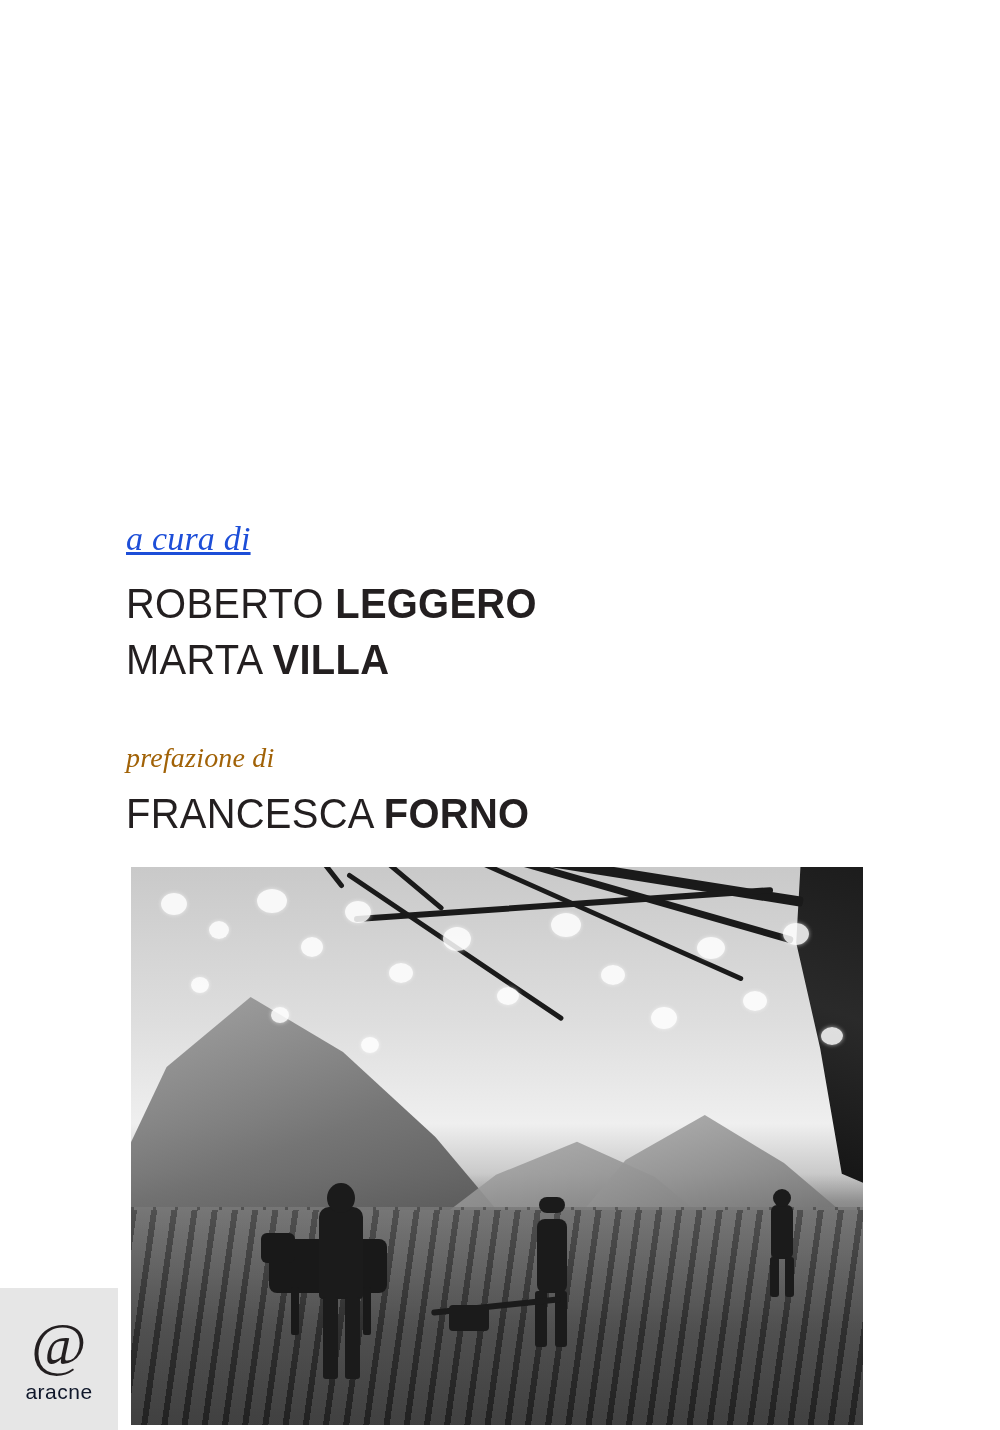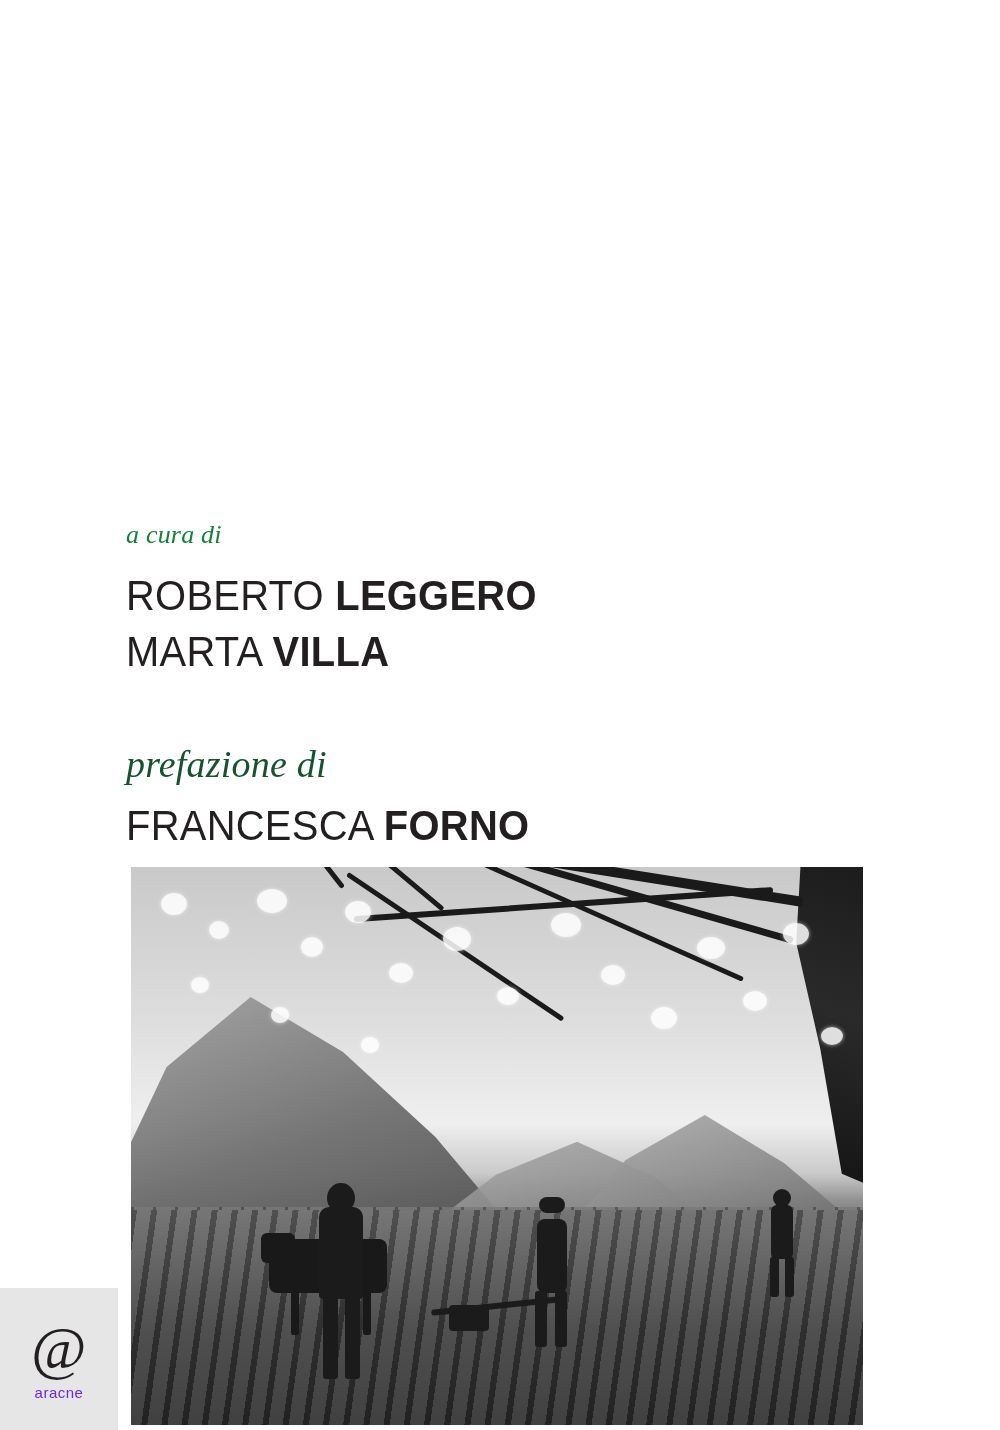--- a/index.html
+++ b/index.html
@@ -56,24 +56,25 @@
   
   .editors-block {
     position: absolute;
     left: 126px;
     top: 520px;
     width: 760px;
   }
   .edited-by {
     font-family: "Liberation Serif", serif;
     font-style: italic;
-    font-size: 26px;
-    color: #15803d;
+    font-size: 34px;
+    color: #1d4ed8;
     letter-spacing: 0.2px;
     margin: 0 0 18px 0;
+    text-decoration: underline;
   }
   .person {
     font-family: "Liberation Sans Narrow", "Liberation Sans", sans-serif;
     font-size: 42px;
     line-height: 56px;
     color: #231f20;
     text-transform: uppercase;
     letter-spacing: 0.3px;
     transform: scaleX(0.95);
     transform-origin: left center;
@@ -89,22 +90,22 @@
   
   .preface-block {
     position: absolute;
     left: 126px;
     top: 742px;
     width: 760px;
   }
   .preface-label {
     font-family: "Liberation Serif", serif;
     font-style: italic;
-    font-size: 38px;
-    color: #14532d;
+    font-size: 28px;
+    color: #a16207;
     letter-spacing: 0.2px;
     margin: 0 0 16px 0;
   }
   .preface-name {
     font-family: "Liberation Sans Narrow", "Liberation Sans", sans-serif;
     font-size: 42px;
     line-height: 48px;
     color: #231f20;
     text-transform: uppercase;
     letter-spacing: 0.3px;
@@ -248,23 +249,23 @@
   .logo-mark {
     font-family: "Liberation Serif", serif;
     font-size: 60px;
     line-height: 60px;
     color: #231f20;
     font-weight: 400;
     margin-bottom: 6px;
   }
   .logo-word {
     font-family: "Liberation Sans Narrow", "Liberation Sans", sans-serif;
-    font-size: 15px;
+    font-size: 21px;
     letter-spacing: 0.5px;
-    color: #6d28d9;
+    color: #0f172a;
   }
 </style>
 </head>
 <body>
 
 <div class="cover">
 
 
   <div class="editors-block">
     <div class="edited-by">a cura di</div>

